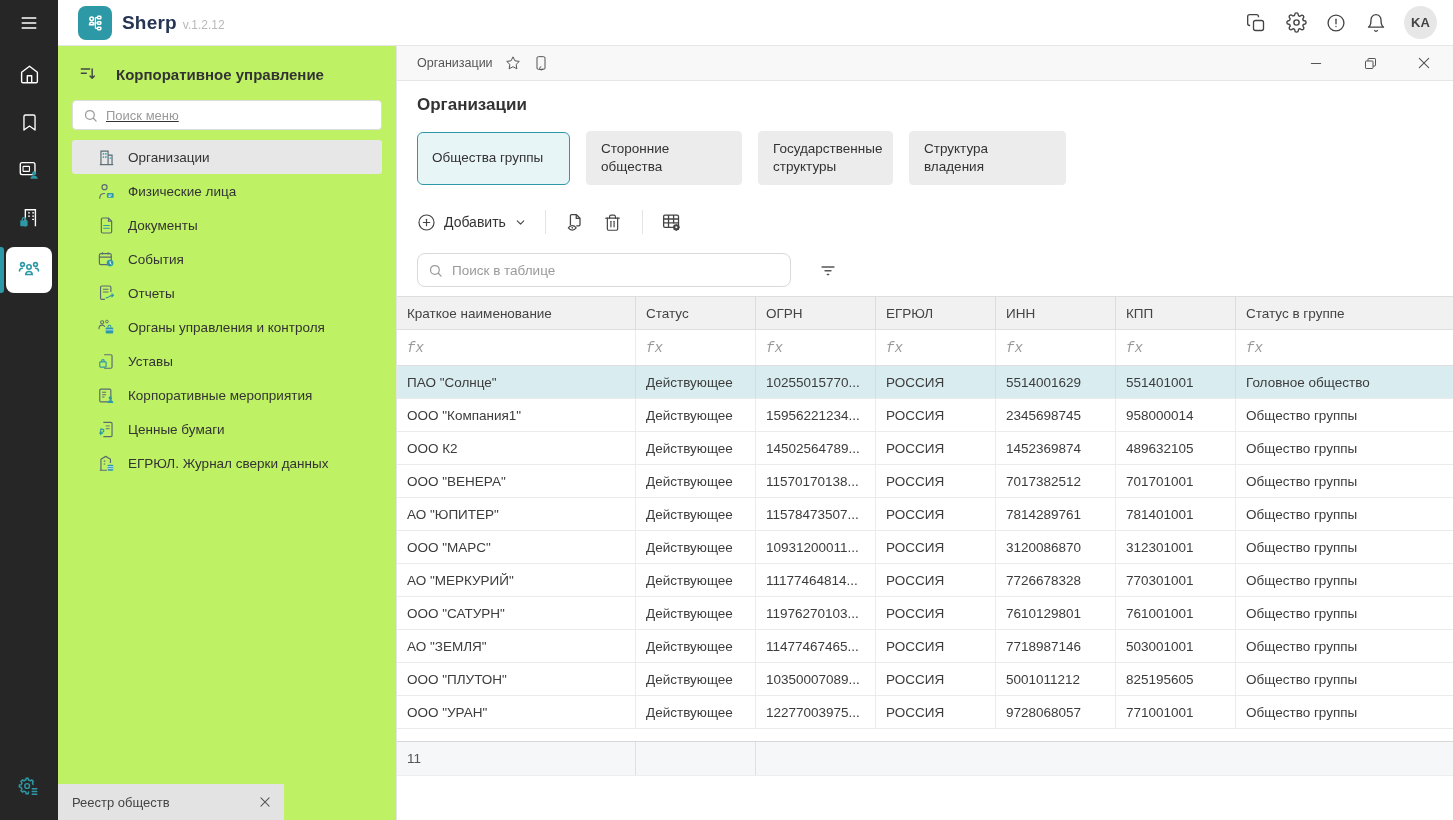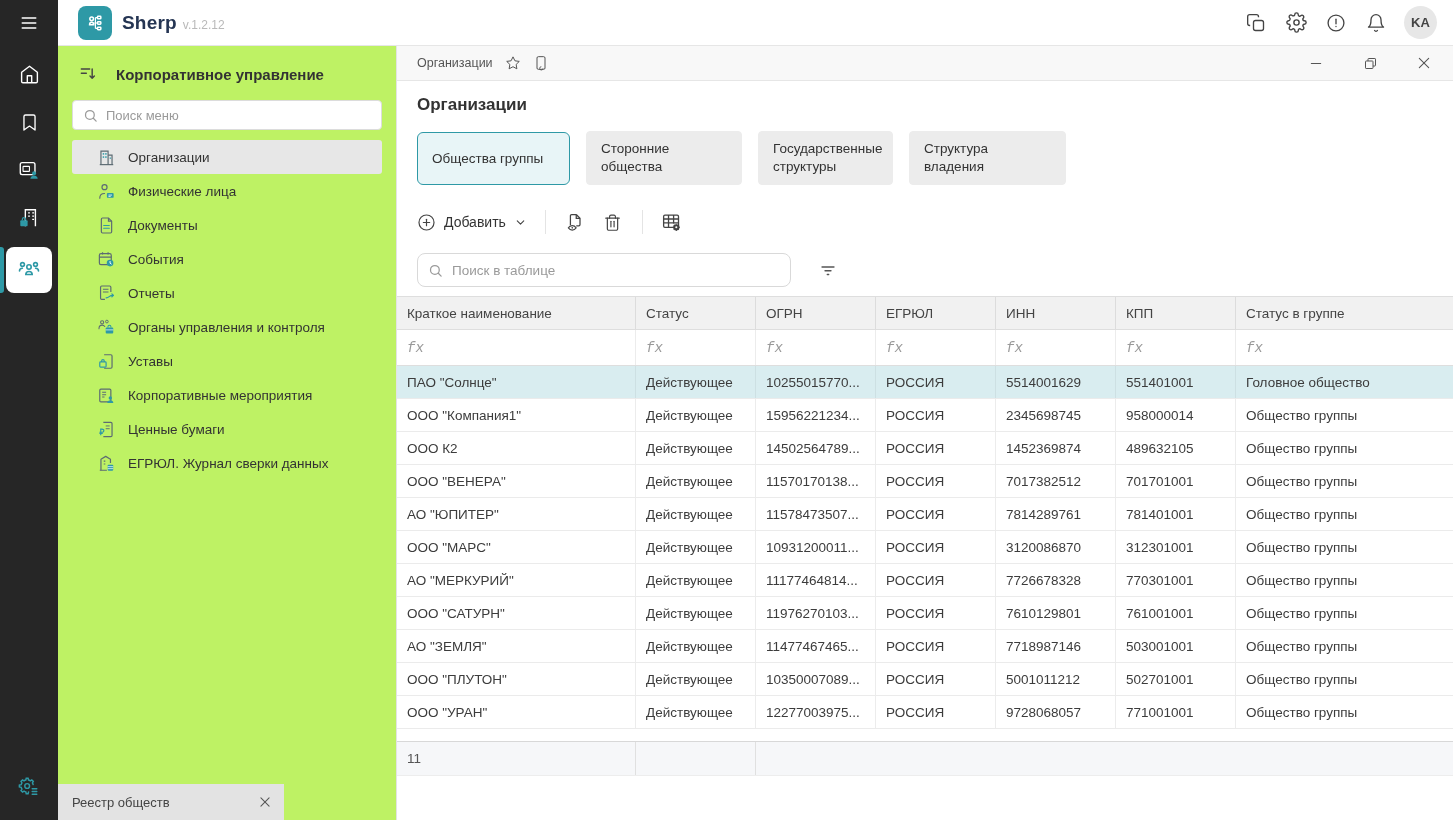--- a/index.html
+++ b/index.html
@@ -27,21 +27,21 @@
   .rail-item.active { height:56px; }
   .rail-active-card { width:46px; height:46px; background:#fff; border-radius:8px; display:flex; align-items:center; justify-content:center; }
   .rail-item.active::before { content:""; position:absolute; left:0; top:5px; bottom:5px; width:4px; background:#2e99a6; border-radius:0 3px 3px 0; }
   .rail-bottom { margin-top:auto; margin-bottom:10px; }
 
   
   .menu-panel { width:339px; background:#bef264; border-right:1px solid #e3e3e3; display:flex; flex-direction:column; position:relative; }
   .menu-head { display:flex; align-items:center; padding:16px 14px 10px 18px; }
   .menu-title { font-size:15px; font-weight:bold; color:#333; margin-left:16px; }
   .menu-search { margin:4px 14px 10px 14px; height:30px; border:1px solid #dcdcdc; border-radius:4px; display:flex; align-items:center; padding:0 10px; background:#fff; }
-  .menu-search input { border:none; outline:none; flex:1; font-size:13px; margin-left:8px; font-family:"Liberation Sans",sans-serif; color:#333; }
+  .menu-search input { border:none; outline:none; flex:1; font-size:13px; margin-left:8px; font-family:"Liberation Sans",sans-serif; color:#333;text-decoration:underline; }
   .menu-search input::placeholder { color:#9a9a9a; }
   .nav { padding:0 14px; }
   .nav-item { display:flex; align-items:center; padding:7px 10px 7px 24px; border-radius:3px; cursor:pointer; min-height:34px; }
   .nav-item.active { background:#e7e7e7; }
   .nav-item .nav-icon { width:20px; height:20px; flex:0 0 20px; display:flex; align-items:center; justify-content:center; }
   .nav-label { font-size:13.5px; color:#333; margin-left:12px; line-height:17px; }
 
   
   .status-tab { position:absolute; left:0; bottom:0; width:226px; height:36px; background:#e3e3e3; display:flex; align-items:center; padding:0 12px 0 14px; }
   .status-tab-label { font-size:13px; color:#444; flex:1; }
@@ -50,21 +50,21 @@
   .content { flex:1; display:flex; flex-direction:column; min-width:0; background:#fff; }
   .tabstrip { height:35px; background:#f8f8f8; border-bottom:1px solid #e6e6e6; display:flex; align-items:center; padding:0 14px 0 20px; flex:0 0 35px; }
   .wintab { display:flex; align-items:center; gap:12px; }
   .wintab-label { font-size:12.5px; color:#555; }
   .win-controls { margin-left:auto; display:flex; align-items:center; gap:24px; }
   .win-btn { width:30px; height:26px; display:flex; align-items:center; justify-content:center; cursor:pointer; }
 
   .page-head { padding:14px 0 12px 20px; }
   .page-title { font-size:17px; font-weight:bold; color:#333; }
 
-  .chips { display:flex; align-items:flex-end; gap:16px; padding:4px 0 0 20px; }
+  .chips { display:flex; align-items:center; gap:16px; padding:4px 0 0 20px; }
   .chip { background:#ececec; border:1px solid #ececec; border-radius:4px; padding:8px 14px; font-size:13.5px; color:#333; cursor:pointer; display:flex; align-items:center; min-height:47px; max-width:160px; line-height:18px; }
   .chip.active { background:#e8f5f7; border:1px solid #2e99a6; border-radius:6px; min-height:53px; }
 
   .toolbar { display:flex; align-items:center; padding:18px 0 0 20px; height:56px; }
   .add-btn { display:flex; align-items:center; gap:8px; cursor:pointer; padding:6px 8px 6px 0; }
   .add-label { font-size:14px; color:#333; }
   .tb-sep { width:1px; height:24px; background:#e4e4e4; margin:0 10px; }
   .tb-icon-btn { width:38px; height:34px; display:flex; align-items:center; justify-content:center; cursor:pointer; }
 
   .search-row { display:flex; align-items:center; padding:12px 0 0 20px; }
@@ -624,21 +624,21 @@
               <div class="cell c4">7718987146</div>
               <div class="cell c5">503001001</div>
               <div class="cell c6">Общество группы</div>
             </div>
             <div class="trow">
               <div class="cell c0">ООО "ПЛУТОН"</div>
               <div class="cell c1">Действующее</div>
               <div class="cell c2">10350007089...</div>
               <div class="cell c3">РОССИЯ</div>
               <div class="cell c4">5001011212</div>
-              <div class="cell c5">502701001</div>
+              <div class="cell c5">825195605</div>
               <div class="cell c6">Общество группы</div>
             </div>
             <div class="trow">
               <div class="cell c0">ООО "УРАН"</div>
               <div class="cell c1">Действующее</div>
               <div class="cell c2">12277003975...</div>
               <div class="cell c3">РОССИЯ</div>
               <div class="cell c4">9728068057</div>
               <div class="cell c5">771001001</div>
               <div class="cell c6">Общество группы</div>

